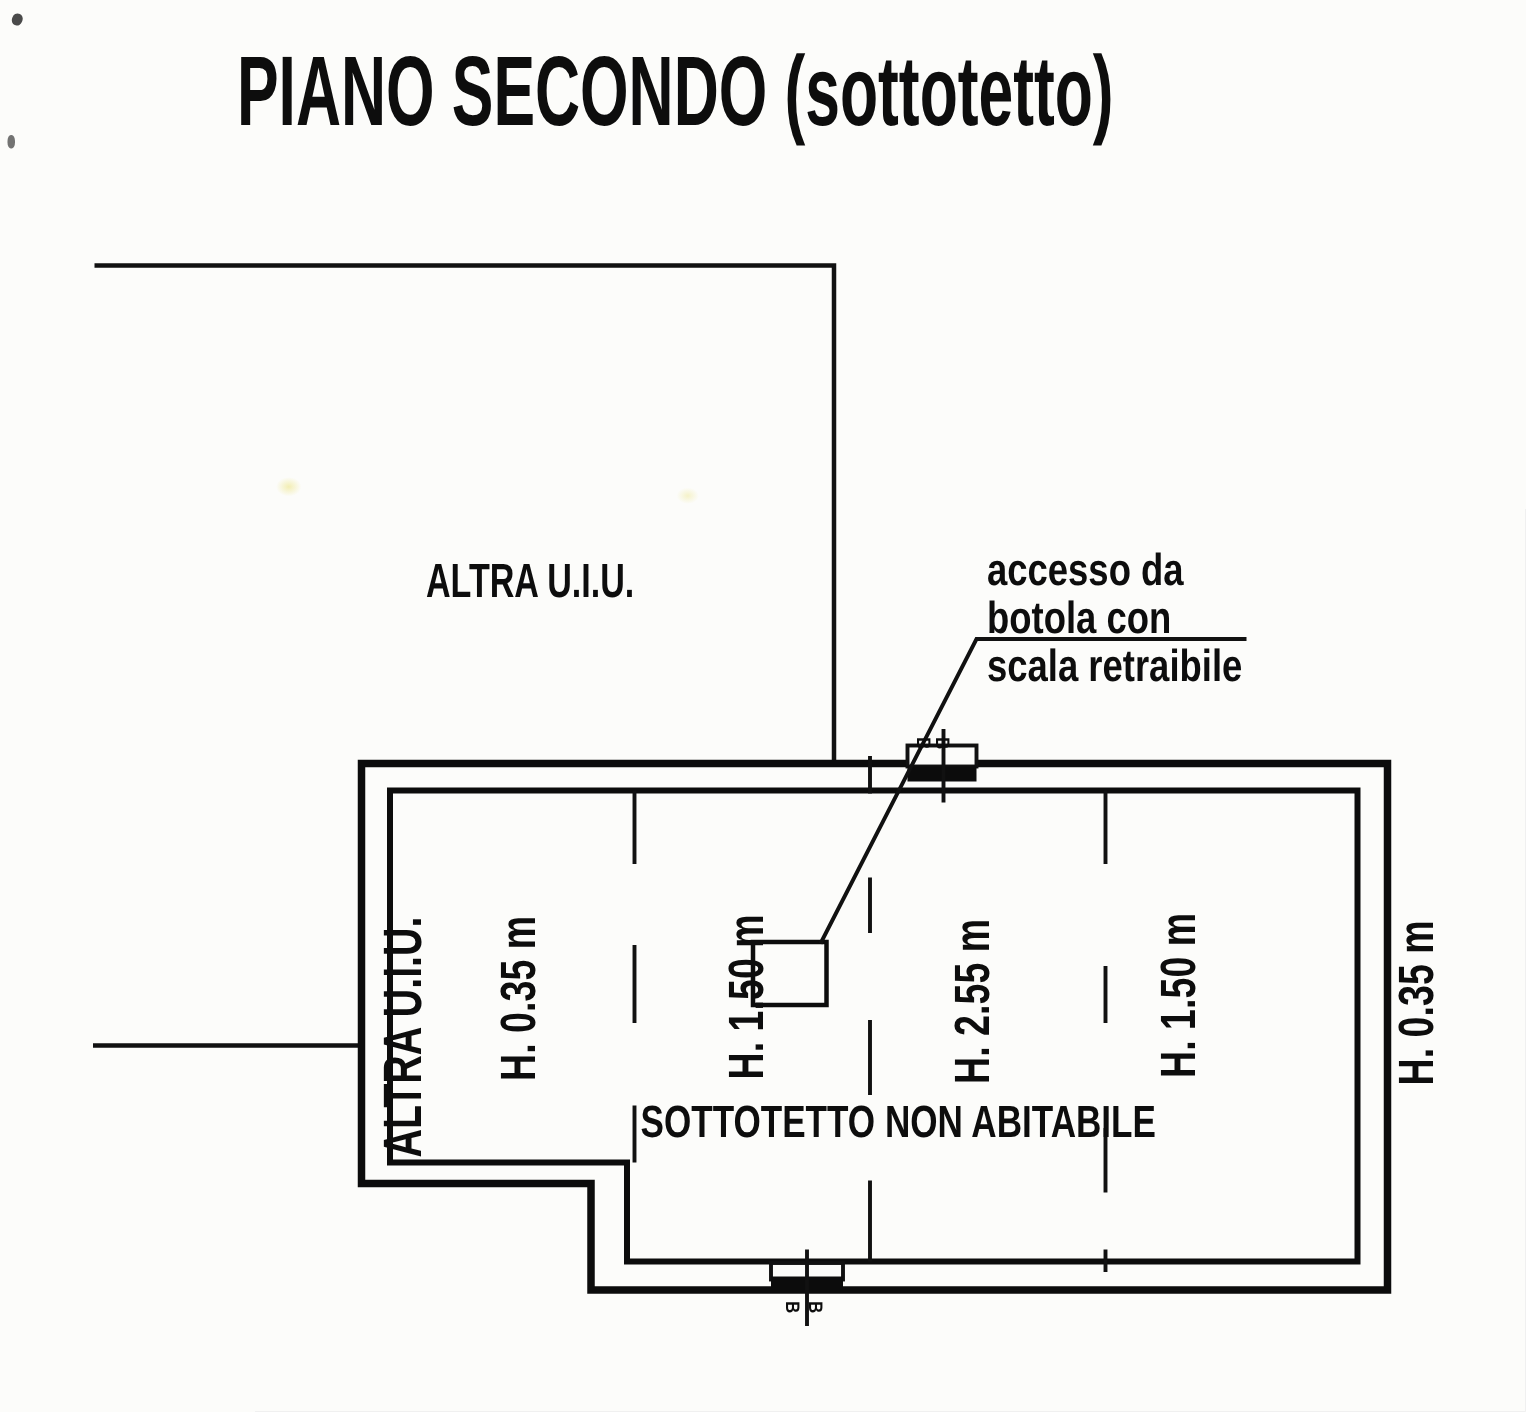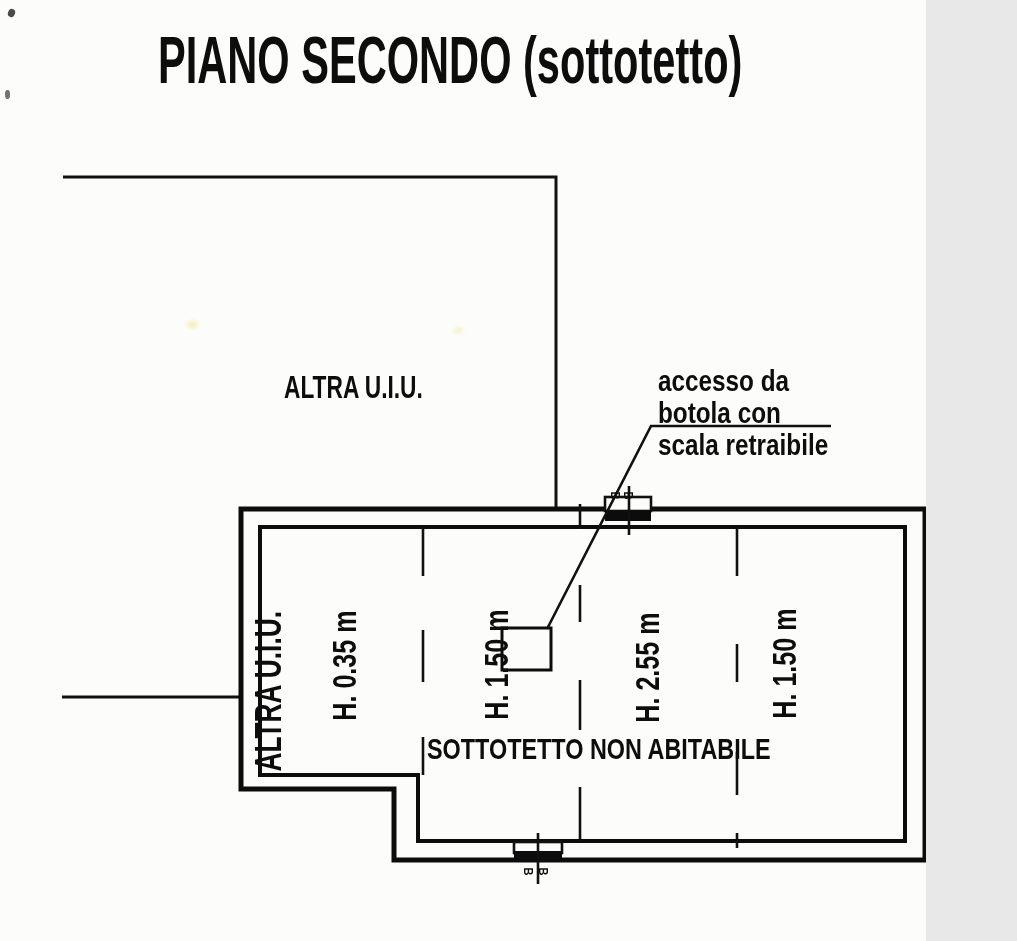--- a/index.html
+++ b/index.html
@@ -1,18 +1,18 @@
 <!DOCTYPE html>
 <html><head>
 <meta charset="utf-8">
 <style>
   html,body{margin:0;padding:0;background:#e8e8e8;}
   .page{
     position:relative;
-    width:926px;height:941px;
+    width:1017px;height:941px;
     background:#fcfcfa;
     overflow:hidden;
     font-family:"Liberation Sans", sans-serif;
     color:#111;
   }
   .plan-svg{position:absolute;left:0;top:0;}
   .lbl{
     position:absolute;
     font-weight:bold;
     color:#0d0d0d;

